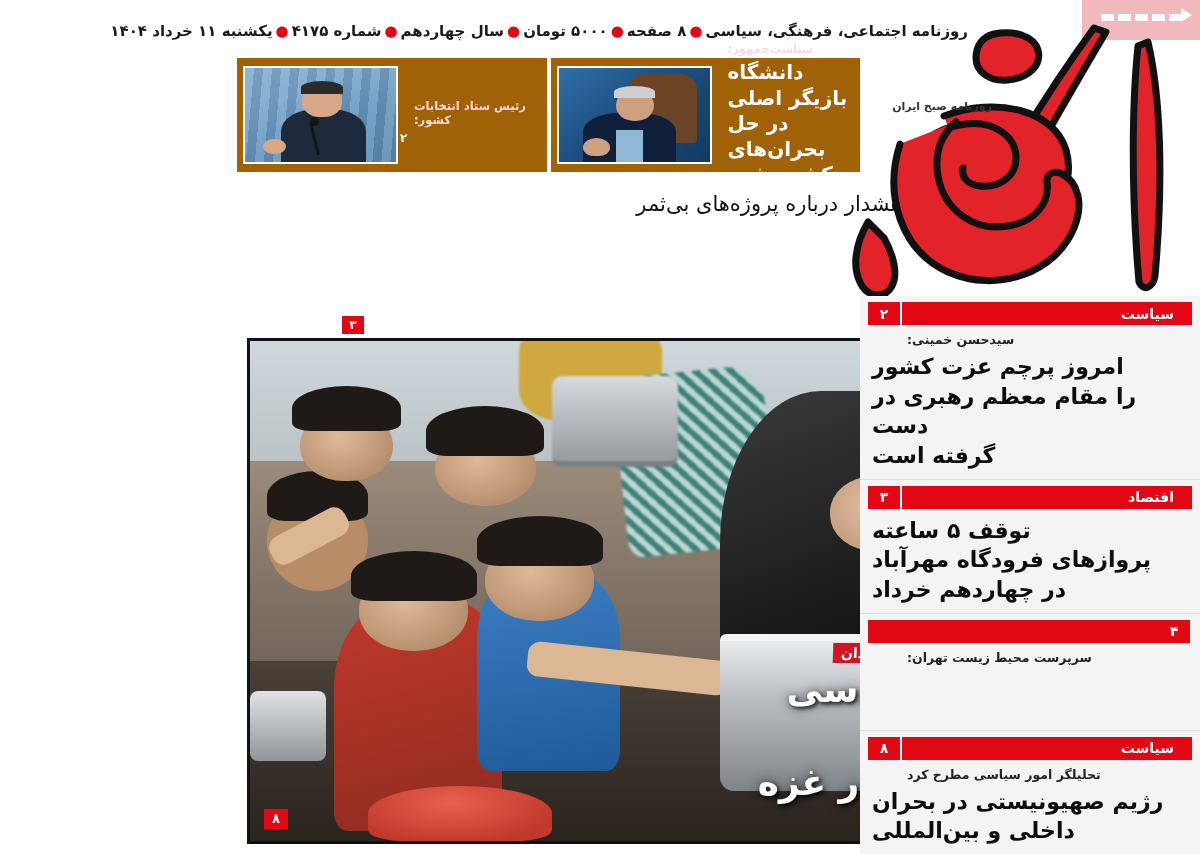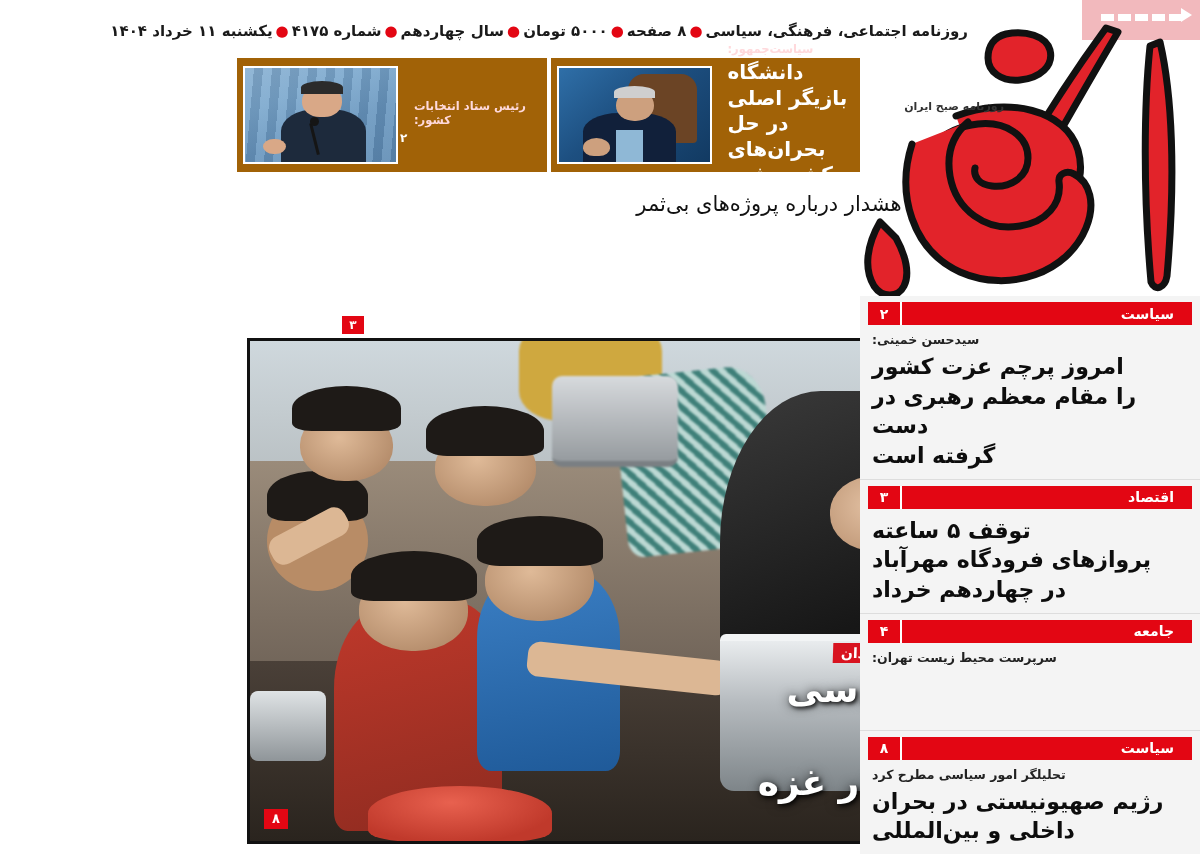--- a/index.html
+++ b/index.html
@@ -221,29 +221,30 @@
     flex:0 0 32px;color:#fff;font-size:14px;font-weight:bold;
     display:flex;align-items:center;justify-content:center;
     border-right:2px solid #fff;
   }
   .side-body{
     padding:7px 16px 8px 12px;direction:rtl;text-align:right;
   }
   .side-byline{
     font-size:12.5px;font-weight:bold;color:#222;margin-bottom:5px;
     text-align:left;
+    margin-left:35px;
   }
   .side-title{
     font-size:22px;font-weight:bold;color:#0d0d0d;line-height:1.35;
     white-space:pre-line;text-align:left;
   }
 
   
   .logo-wrap{
-    position:absolute;right:0;top:24px;width:340px;height:278px;
+    position:absolute;right:12px;top:24px;width:340px;height:278px;
     overflow:hidden;pointer-events:none;text-align:center;
   }
   .logo-sub{
     position:absolute;right:196px;top:76px;font-size:11px;font-weight:bold;
     color:#333;direction:rtl;z-index:5;
   }
   .logo-svg{position:absolute;right:-4px;top:0;}
 </style>
 </head>
 <body>
@@ -396,21 +397,20 @@
       </div>
       <div class="side-body">
         <div class="side-title">توقف ۵ ساعته
 پروازهای فرودگاه مهرآباد
 در چهاردهم خرداد</div>
       </div>
     </div>
 
     <div class="side-item">
       <div class="side-head">
-        <div class="side-cat">جامعه</div>
         <div class="side-pagenum">۴</div>
       </div>
       <div class="side-body">
         <div class="side-byline">سرپرست محیط زیست تهران:</div>
       </div>
     </div>
 
     <div class="side-item">
       <div class="side-head">
         <div class="side-cat">سیاست</div>

